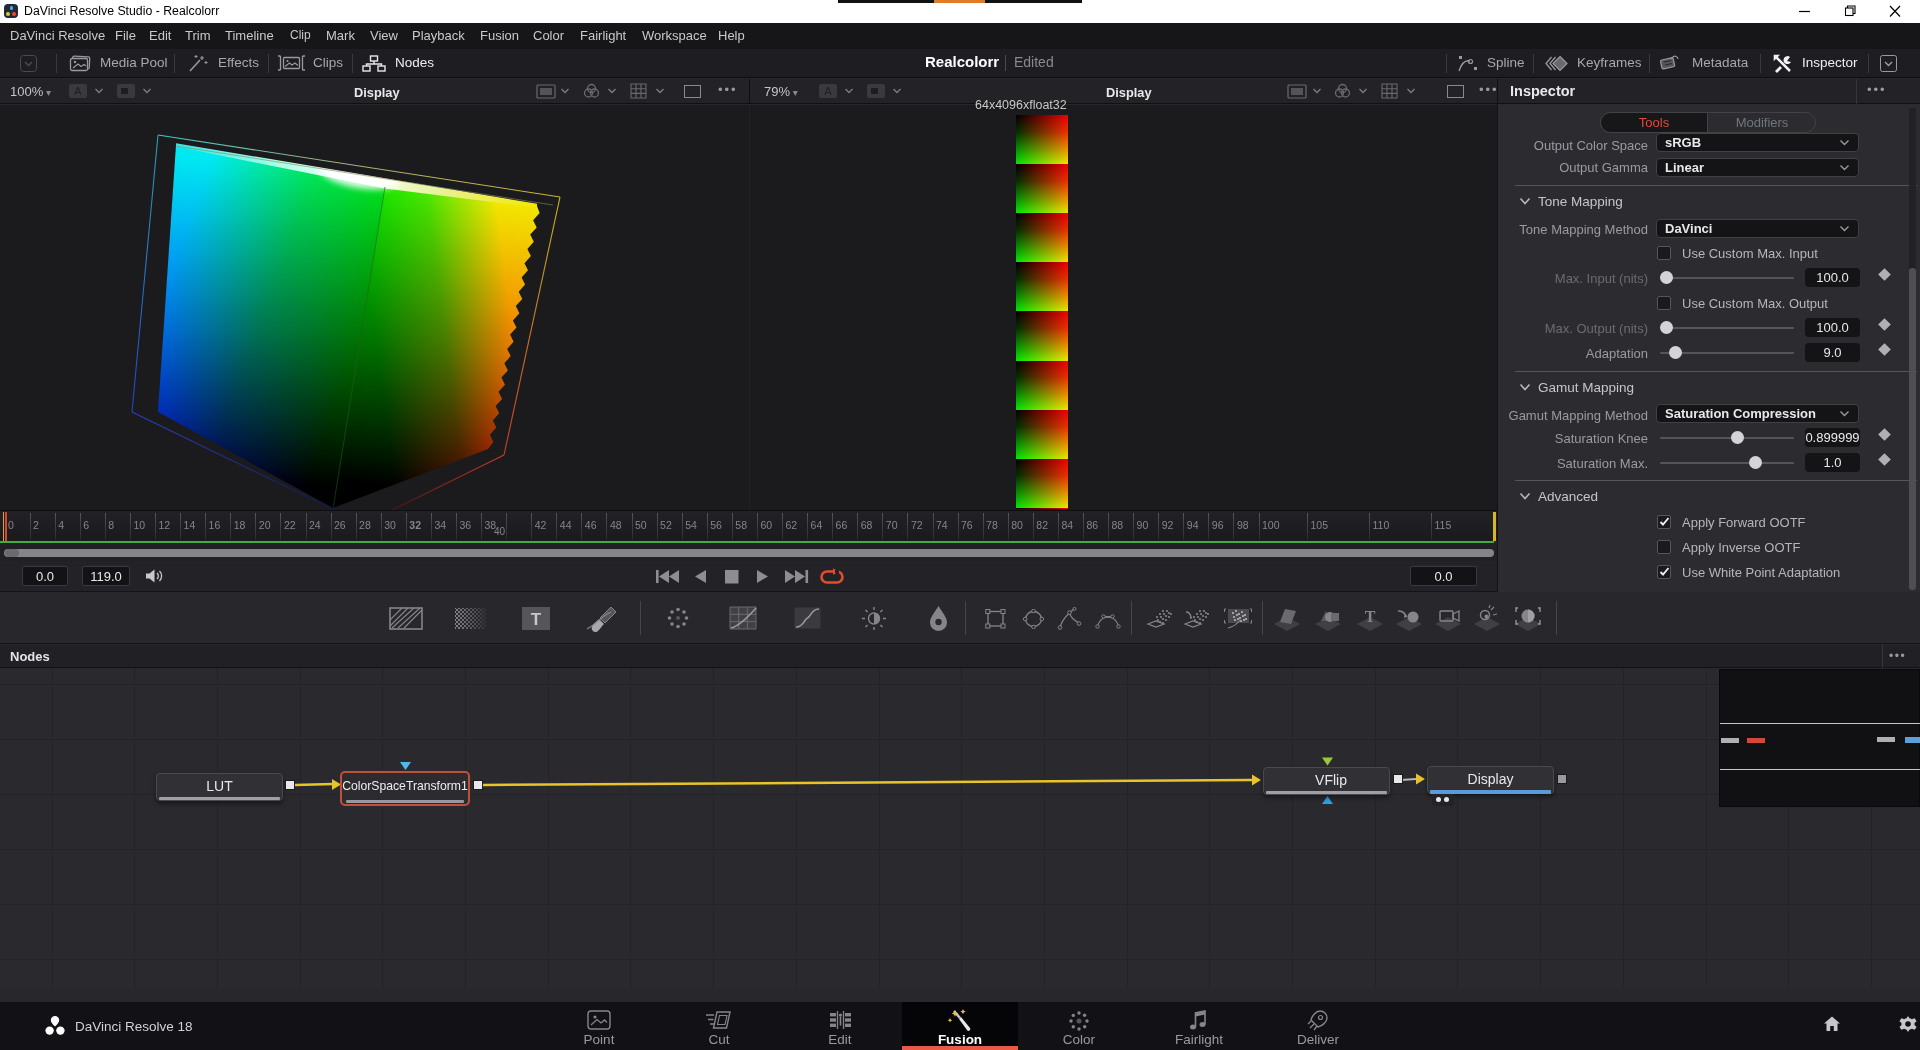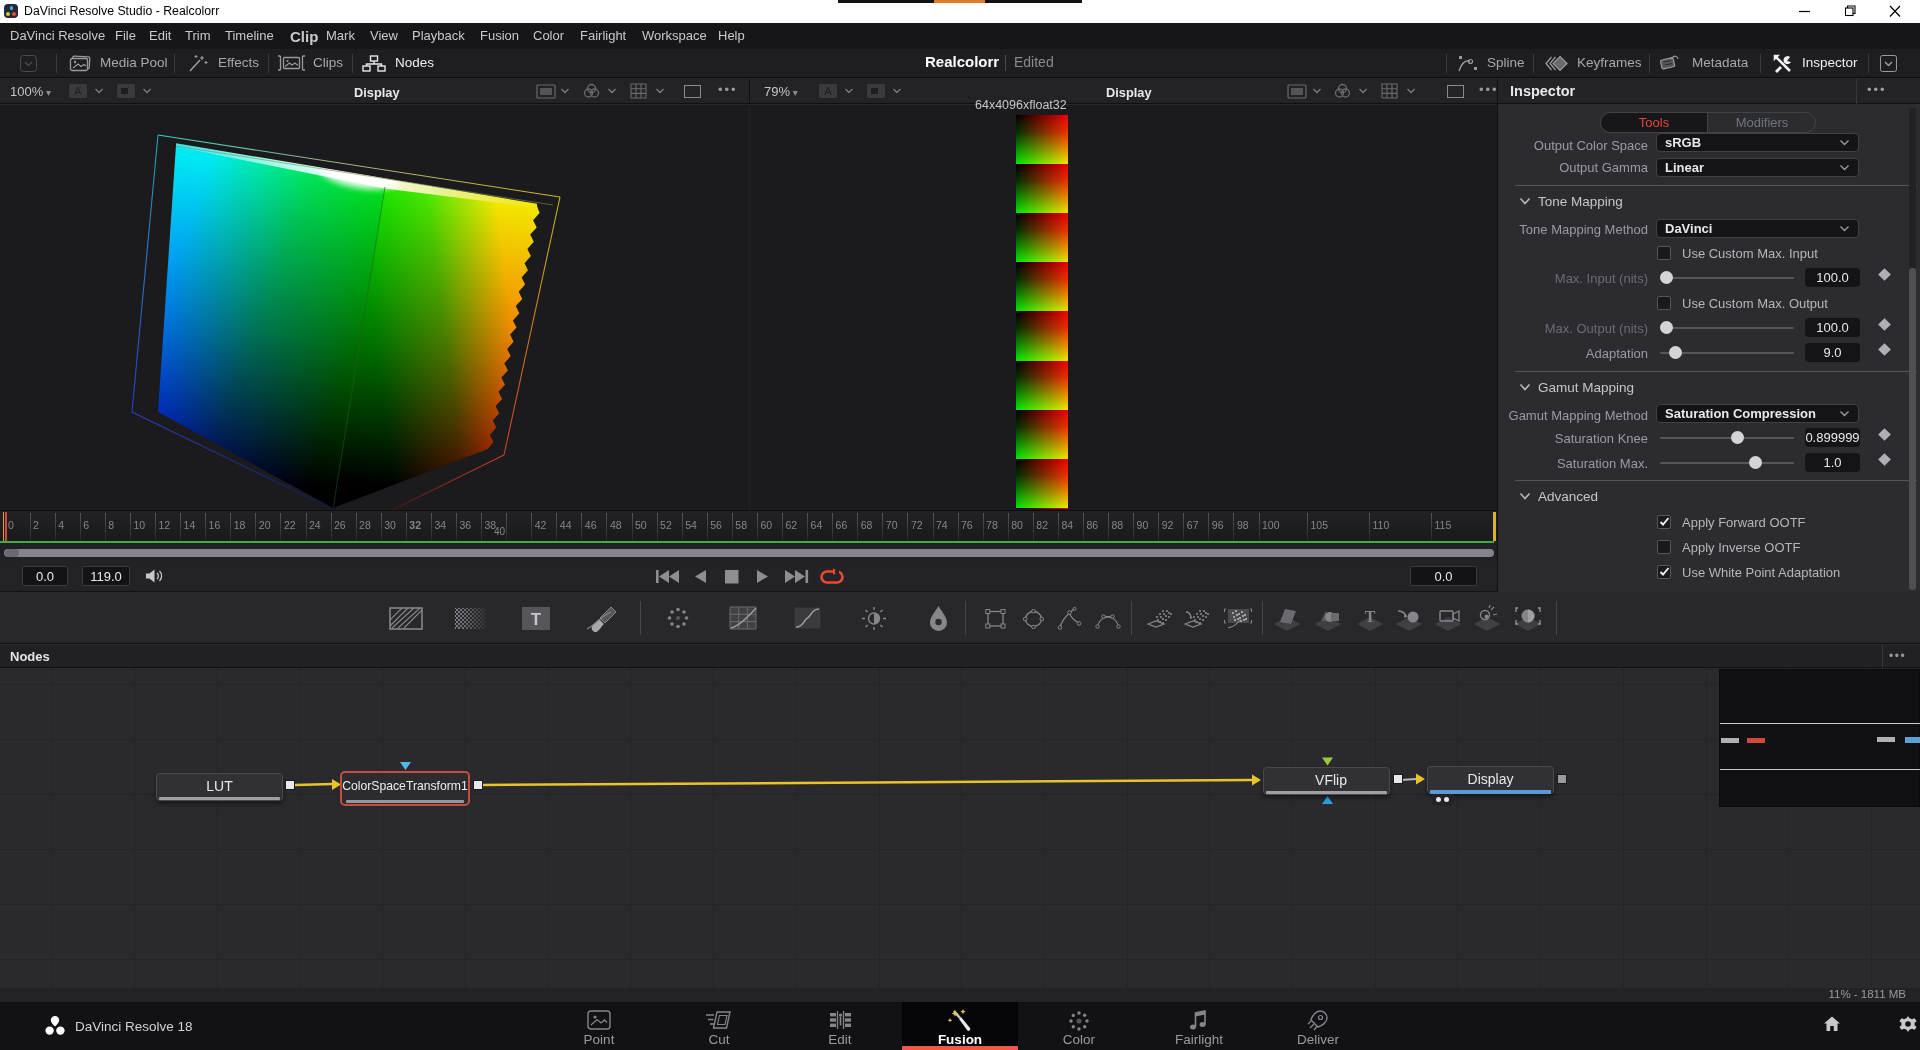--- a/index.html
+++ b/index.html
@@ -22,21 +22,21 @@
       </svg>
 <div class="abs" style="left:838px;top:0;width:244px;height:2.5px;background:#111;"></div>
 <div class="abs" style="left:934px;top:0;width:51px;height:2.5px;background:#e07b28;"></div>
 </div>
 <div class="abs" style="left:0;top:23px;width:1920px;height:26px;background:#161619;">
 <div class="abs" style="left:10px;top:5px;font-size:13px;color:#c9c9cb;">DaVinci Resolve</div>
 <div class="abs" style="left:115px;top:5px;font-size:13px;color:#c9c9cb;">File</div>
 <div class="abs" style="left:149px;top:5px;font-size:13px;color:#c9c9cb;">Edit</div>
 <div class="abs" style="left:185px;top:5px;font-size:13px;color:#c9c9cb;">Trim</div>
 <div class="abs" style="left:225px;top:5px;font-size:13px;color:#c9c9cb;">Timeline</div>
-<div class="abs" style="left:290px;top:5px;font-size:15px;color:#c9c9cb;font-weight:bold;">Clip</div>
+<div class="abs" style="left:290px;top:5px;font-size:12px;color:#c9c9cb;">Clip</div>
 <div class="abs" style="left:326px;top:5px;font-size:13px;color:#c9c9cb;">Mark</div>
 <div class="abs" style="left:370px;top:5px;font-size:13px;color:#c9c9cb;">View</div>
 <div class="abs" style="left:412px;top:5px;font-size:13px;color:#c9c9cb;">Playback</div>
 <div class="abs" style="left:480px;top:5px;font-size:13px;color:#c9c9cb;">Fusion</div>
 <div class="abs" style="left:533px;top:5px;font-size:13px;color:#c9c9cb;">Color</div>
 <div class="abs" style="left:580px;top:5px;font-size:13px;color:#c9c9cb;">Fairlight</div>
 <div class="abs" style="left:642px;top:5px;font-size:13px;color:#c9c9cb;">Workspace</div>
 <div class="abs" style="left:718px;top:5px;font-size:13px;color:#c9c9cb;">Help</div>
 </div>
 <div class="abs" style="left:0;top:49px;width:1920px;height:29px;background:#1e1e22;border-bottom:1px solid #0d0d0f;">
@@ -381,21 +381,21 @@
 <div class="abs" style="left:1061.4px;top:8px;font-size:10.5px;color:#85858a;">84</div>
 <div class="abs" style="left:1082.9px;top:2px;width:1px;height:27px;background:linear-gradient(to bottom,#55555a,#2a2a2e);"></div>
 <div class="abs" style="left:1086.4px;top:8px;font-size:10.5px;color:#85858a;">86</div>
 <div class="abs" style="left:1108.0px;top:2px;width:1px;height:27px;background:linear-gradient(to bottom,#55555a,#2a2a2e);"></div>
 <div class="abs" style="left:1111.5px;top:8px;font-size:10.5px;color:#85858a;">88</div>
 <div class="abs" style="left:1133.1px;top:2px;width:1px;height:27px;background:linear-gradient(to bottom,#55555a,#2a2a2e);"></div>
 <div class="abs" style="left:1136.6px;top:8px;font-size:10.5px;color:#85858a;">90</div>
 <div class="abs" style="left:1158.2px;top:2px;width:1px;height:27px;background:linear-gradient(to bottom,#55555a,#2a2a2e);"></div>
 <div class="abs" style="left:1161.7px;top:8px;font-size:10.5px;color:#85858a;">92</div>
 <div class="abs" style="left:1183.3px;top:2px;width:1px;height:27px;background:linear-gradient(to bottom,#55555a,#2a2a2e);"></div>
-<div class="abs" style="left:1186.8px;top:8px;font-size:10.5px;color:#85858a;">67</div>
+<div class="abs" style="left:1186.8px;top:8px;font-size:10.5px;color:#85858a;">94</div>
 <div class="abs" style="left:1208.3px;top:2px;width:1px;height:27px;background:linear-gradient(to bottom,#55555a,#2a2a2e);"></div>
 <div class="abs" style="left:1211.8px;top:8px;font-size:10.5px;color:#85858a;">96</div>
 <div class="abs" style="left:1233.4px;top:2px;width:1px;height:27px;background:linear-gradient(to bottom,#55555a,#2a2a2e);"></div>
 <div class="abs" style="left:1236.9px;top:8px;font-size:10.5px;color:#85858a;">98</div>
 <div class="abs" style="left:1258.5px;top:2px;width:1px;height:27px;background:linear-gradient(to bottom,#55555a,#2a2a2e);"></div>
 <div class="abs" style="left:1262.0px;top:8px;font-size:10.5px;color:#85858a;">100</div>
 <div class="abs" style="left:1307.0px;top:2px;width:1px;height:27px;background:linear-gradient(to bottom,#55555a,#2a2a2e);"></div>
 <div class="abs" style="left:1310.5px;top:8px;font-size:10.5px;color:#85858a;">105</div>
 <div class="abs" style="left:1369.0px;top:2px;width:1px;height:27px;background:linear-gradient(to bottom,#55555a,#2a2a2e);"></div>
 <div class="abs" style="left:1372.5px;top:8px;font-size:10.5px;color:#85858a;">110</div>
@@ -696,23 +696,20 @@
 <div class="abs" style="left:1444px;top:129px;width:5px;height:5px;border-radius:50%;background:#e8e8ea;"></div>
 <div class="abs" style="left:1719px;top:1px;width:201px;height:138px;background:#111113;border:1px solid #0a0a0c;">
         <div class="abs" style="left:0;top:53px;width:201px;height:1px;background:#c8c8ca;"></div>
         <div class="abs" style="left:0;top:99px;width:201px;height:1px;background:#c8c8ca;"></div>
         <div class="abs" style="left:1px;top:68px;width:18px;height:5px;background:#b0b0b2;"></div>
         <div class="abs" style="left:27px;top:68px;width:18px;height:5px;background:#d44838;"></div>
         <div class="abs" style="left:157px;top:67px;width:18px;height:5px;background:#b0b0b2;"></div>
         <div class="abs" style="left:185px;top:67px;width:16px;height:6px;background:#60a0d8;"></div>
       </div>
 </div>
-<div class="abs" style="left:0;top:988px;width:1920px;height:14px;background:#232327;">
-<div class="abs" style="right:14px;top:0px;font-size:11.5px;color:#9a9a9e;">11% - 1811 MB</div>
-</div>
 <div class="abs" style="left:0;top:1002px;width:1920px;height:48px;background:#121216;">
 <svg class="abs" style="left:44px;top:13px;" width="22" height="22" viewBox="0 0 22 22">
         <path d="M11 1 a4.2 4.2 0 0 1 4.2 4.2 q0 2.5 -4.2 6.3 q-4.2 -3.8 -4.2 -6.3 A4.2 4.2 0 0 1 11 1 Z" fill="#fff"></path>
         <circle cx="5.6" cy="15.6" r="4.2" fill="#fff"></circle>
         <circle cx="16.4" cy="15.6" r="4.2" fill="#fff"></circle>
       </svg>
 <div class="abs" style="left:75px;top:17px;font-size:13.5px;color:#d2d2d4;">DaVinci Resolve 18</div>
 <div class="abs" style="left:902px;top:0;width:116px;height:48px;background:#050507;"></div>
 <div class="abs" style="left:902px;top:44px;width:116px;height:4px;background:#e8594a;"></div>
 <div class="abs" style="left:599px;top:30px;width:120px;margin-left:-60px;text-align:center;font-size:13.5px;font-weight:normal;color:#9a9a9e;">Point</div>

